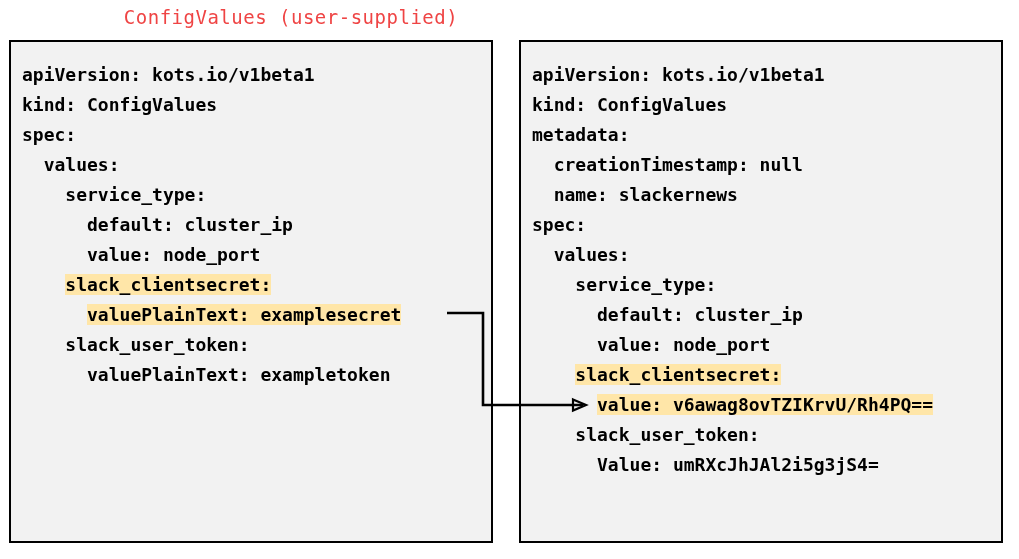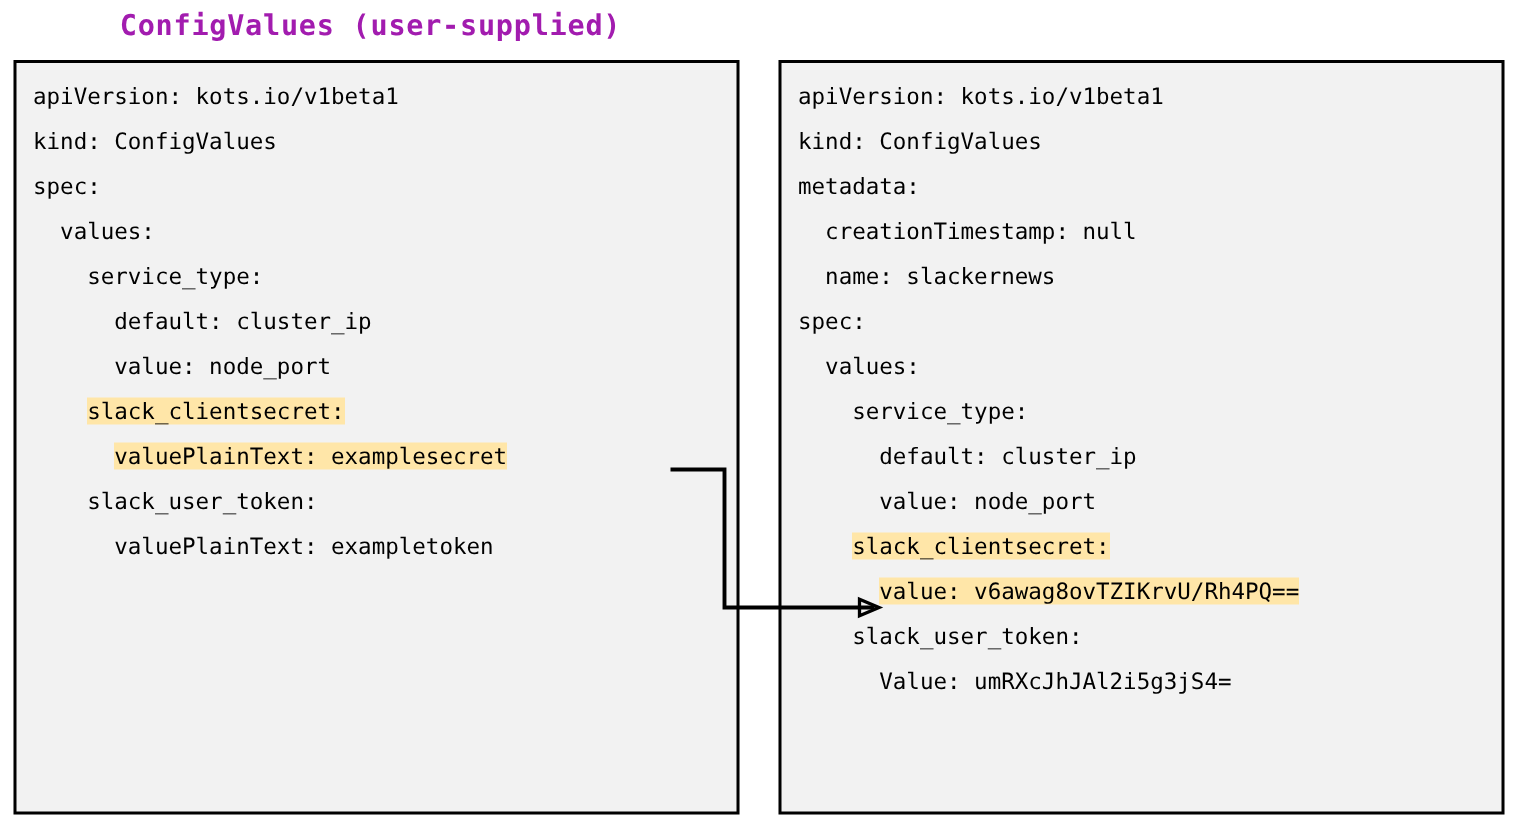--- a/index.html
+++ b/index.html
@@ -9,38 +9,38 @@
     font-family:"DejaVu Sans Mono","Liberation Mono",monospace;
   }
   .panel{position:absolute;top:0;width:494px;height:559px;}
   #panel-left{left:0;}
   #panel-right{left:510px;}
 
   .panel-title{
     position:absolute;top:6px;left:0;width:494px;
     text-align:center;
     font-family:"DejaVu Sans Mono","Liberation Mono",monospace;
-    font-weight:bold;font-size:19px;letter-spacing:0.5px;
-    color:#a21caf;white-space:nowrap;
+    font-weight:normal;font-size:19px;letter-spacing:0.5px;
+    color:#ef4444;white-space:nowrap;padding-left:44px;
   }
   #panel-right .panel-title{left:9px;}
 
   .yaml-box{
     position:absolute;top:40px;left:9px;
     width:484px;height:503px;
     box-sizing:border-box;
     background:#f2f2f2;
     border:2px solid #000000;
   }
   #panel-right .yaml-box{left:9px;width:484px;}
 
   .yaml-lines{
-    position:absolute;top:7px;left:11px;right:0;
+    position:absolute;top:18px;left:11px;right:0;
     font-family:"DejaVu Sans Mono","Liberation Mono",monospace;
-    font-weight:normal;font-size:15px;line-height:30px;
+    font-weight:bold;font-size:18px;line-height:30px;
     color:#000000;white-space:pre;
   }
   .yaml-line{height:30px;white-space:pre;}
   .hl{background:#ffe6a8;margin-top:20px;}
 
   
   #connector{
     position:absolute;left:0;top:0;width:1019px;height:559px;
     pointer-events:none;
   }

